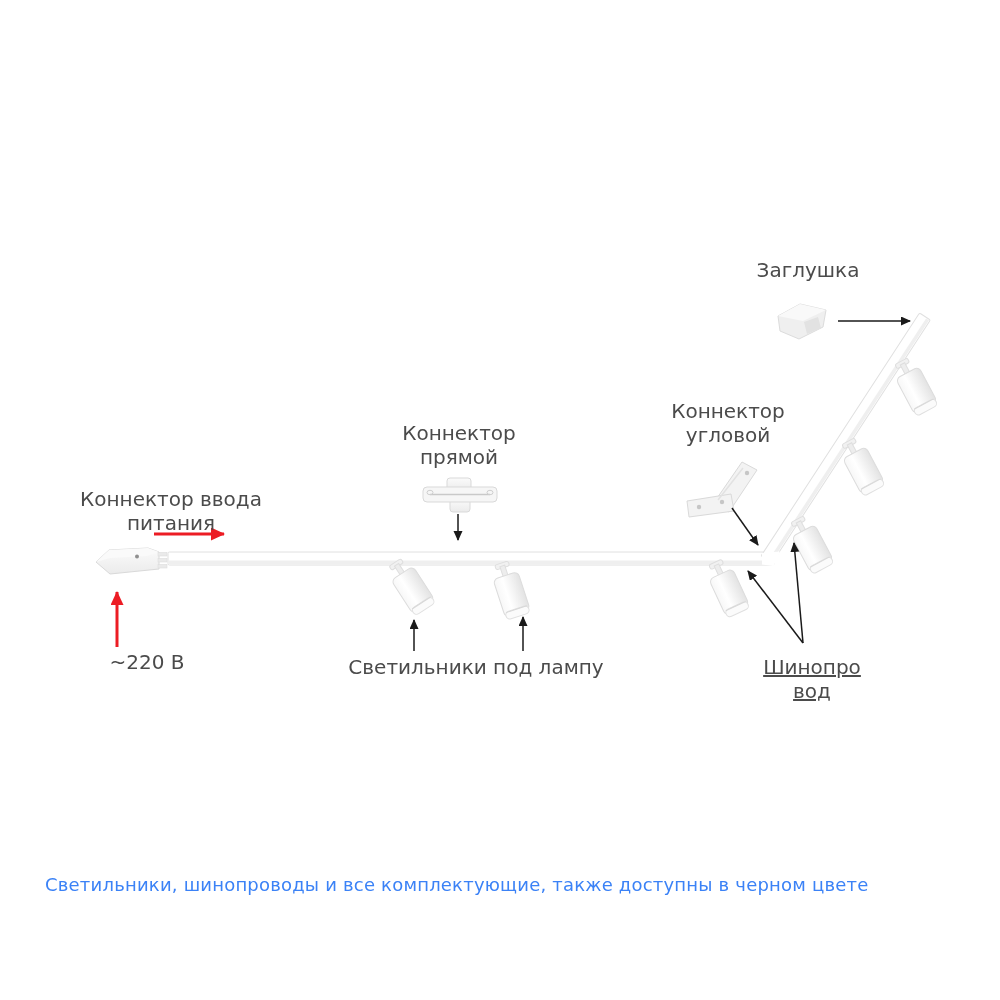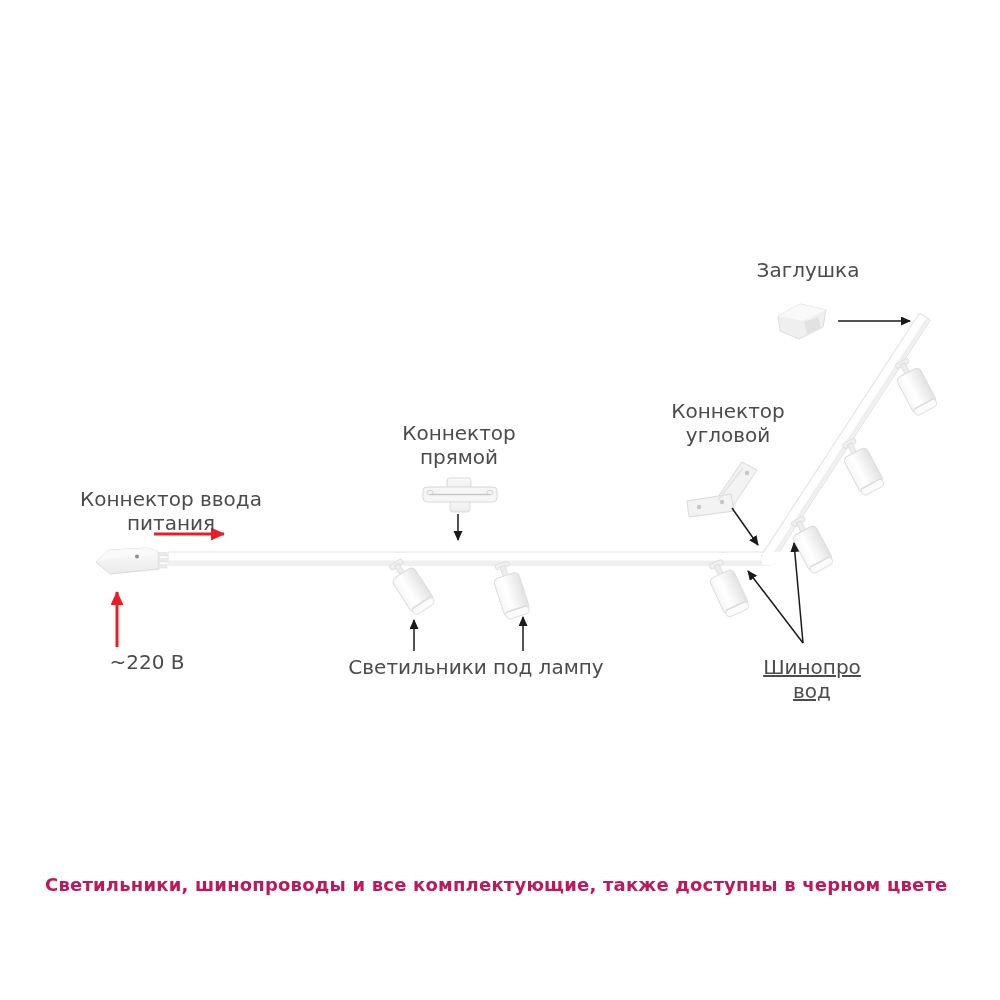--- a/index.html
+++ b/index.html
@@ -20,21 +20,21 @@
   .diagram{position:absolute;left:0;top:0;width:840px;height:1000px;}
   svg.scene{position:absolute;left:0;top:0;}
   .lbl{
     position:absolute;transform:translateX(-50%);
     font-size:20px;line-height:24px;color:#4b4b4b;
     text-align:center;white-space:nowrap;
   }
   .lbl div{white-space:nowrap;}
   .note{
     position:absolute;left:45px;top:874px;width:920px;
-    font-size:18px;font-weight:700;color:#be185d;letter-spacing:0.2px;
+    font-size:18px;font-weight:400;color:#3b82f6;letter-spacing:0.2px;
     white-space:nowrap;
   }
 </style>
 </head>
 <body>
 
 <div class="canvas">
 
 
   <div class="diagram">

